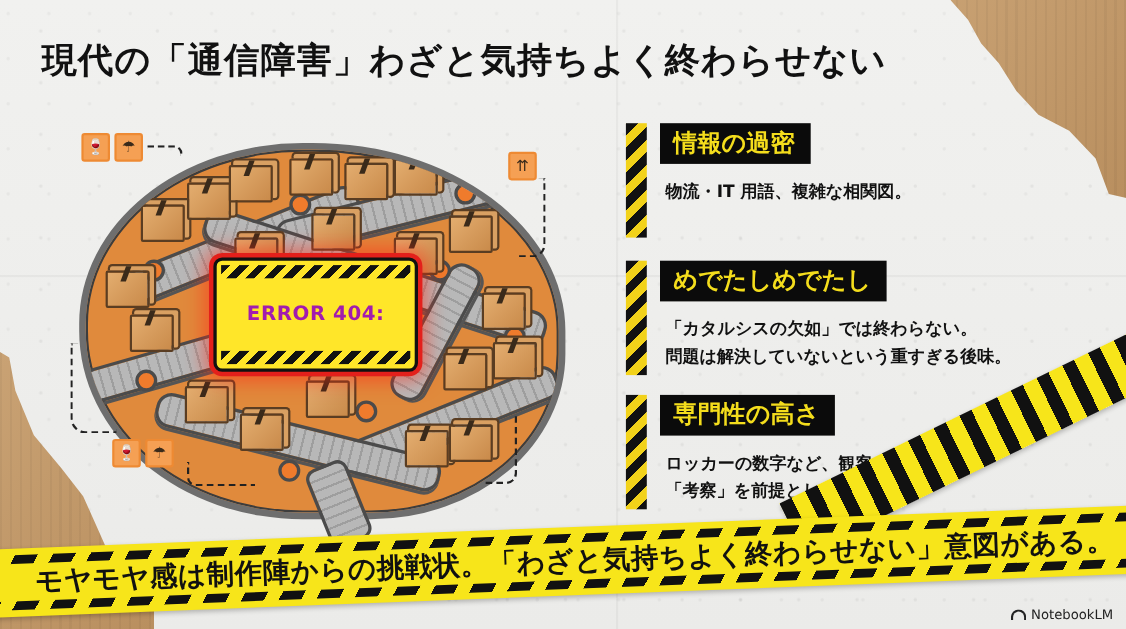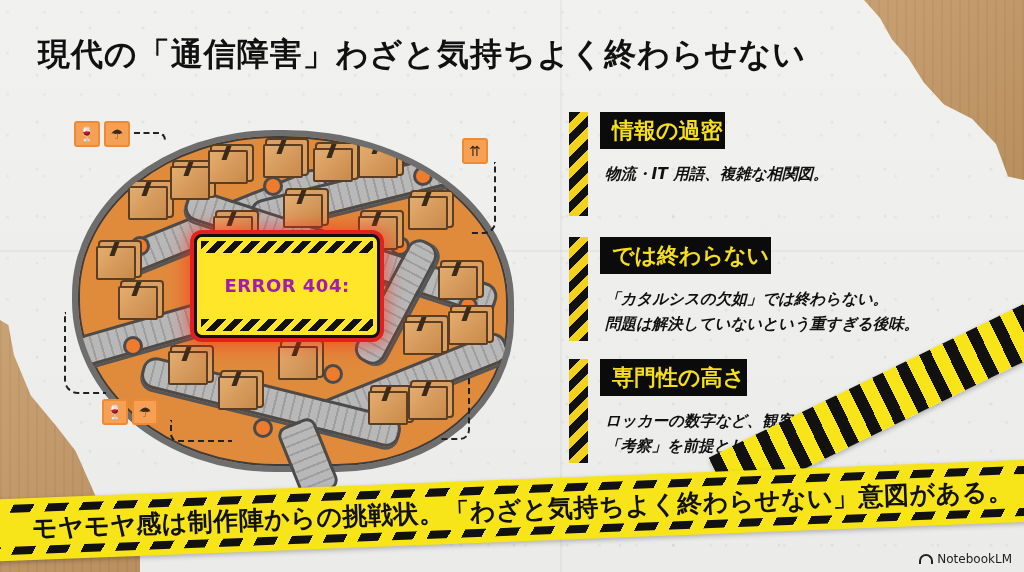--- a/index.html
+++ b/index.html
@@ -85,27 +85,27 @@
   }
   .dash-arrow { position:absolute; border:0 dashed #222; }
 
   
   .section { position:absolute; left:569px; width:380px; }
   .section .stripe {
     position:absolute; left:0; top:4px; width:19px; height:104px;
     background:repeating-linear-gradient(135deg,#111 0 8px,#f2d21a 8px 16px);
   }
   .section .heading {
-    position:absolute; left:31px; top:4px; height:37px; padding:0 2px 0 12px;
+    position:absolute; left:31px; top:4px; height:37px; padding:0 14px 0 12px;
     background:#0b0b0b; color:#f4dd1c; font-weight:bold; font-size:22px; line-height:37px;
     white-space:nowrap;
   }
   .section .body {
     position:absolute; left:36px; top:54px; width:360px;
-    font-size:15.5px; font-weight:bold; color:#111; line-height:25px; white-space:nowrap;font-style:italic;
+    font-size:15.5px; font-weight:bold; color:#111; line-height:25px; white-space:nowrap;
   }
 
   
   .tape {
     position:absolute; height:62px; background:#f7e51a;
     box-shadow:0 2px 5px rgba(0,0,0,0.25);
   }
   .tape::before, .tape::after {
     content:""; position:absolute; left:0; right:0; height:8px;
     background:repeating-linear-gradient(120deg,#111 0 18px,transparent 18px 30px);
@@ -209,21 +209,21 @@
 <div class="section" style="top:108px;">
   <div class="stripe"></div>
   <div class="heading">情報の過密</div>
   <div class="body">
     <div>物流・IT 用語、複雑な相関図。</div>
   </div>
 </div>
 
 <div class="section" style="top:233px;">
   <div class="stripe"></div>
-  <div class="heading">では終わらない</div>
+  <div class="heading">めでたしめでたし</div>
   <div class="body">
     <div>「カタルシスの欠如」では終わらない。</div>
     <div>問題は解決していないという重すぎる後味。</div>
   </div>
 </div>
 
 <div class="section" style="top:355px;">
   <div class="stripe"></div>
   <div class="heading">専門性の高さ</div>
   <div class="body">

